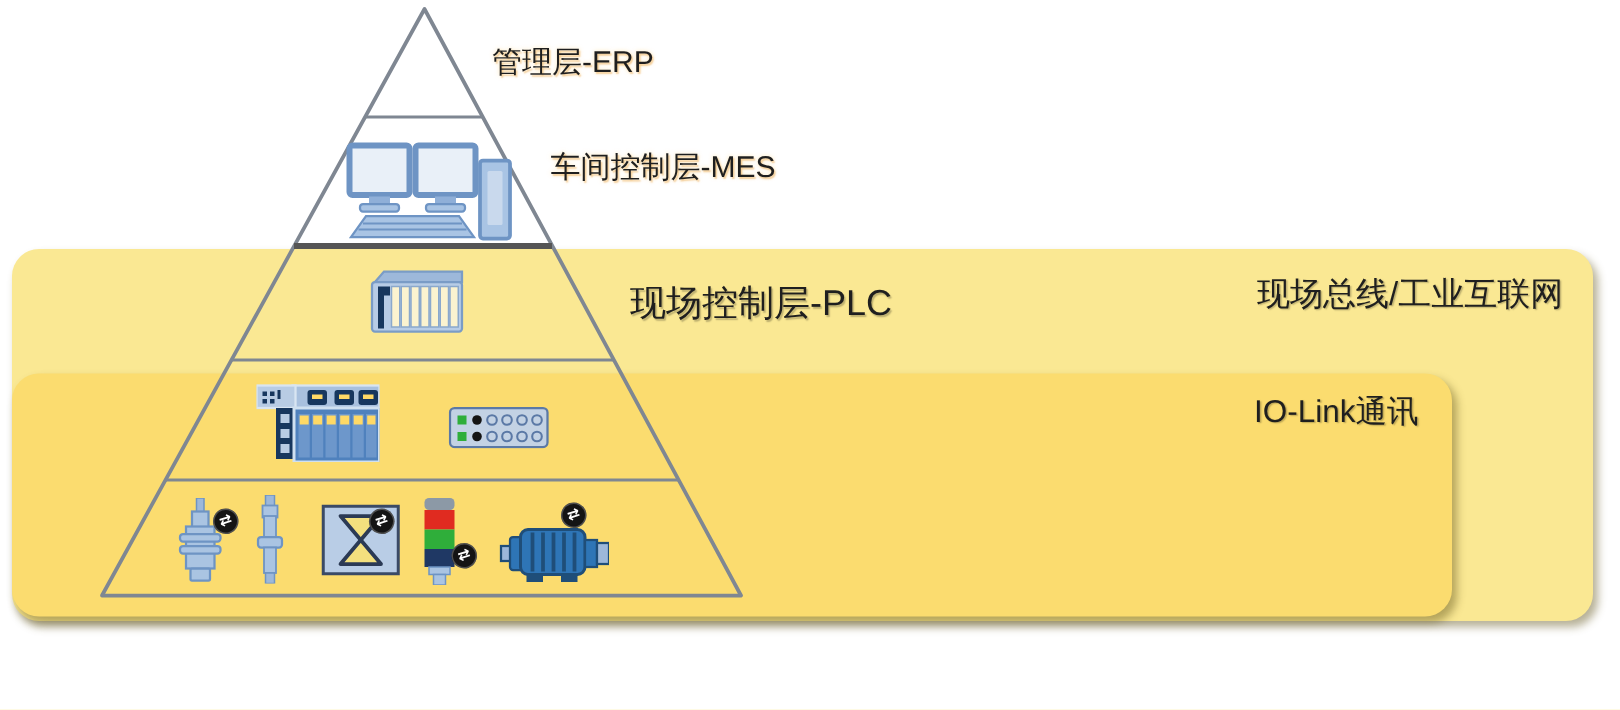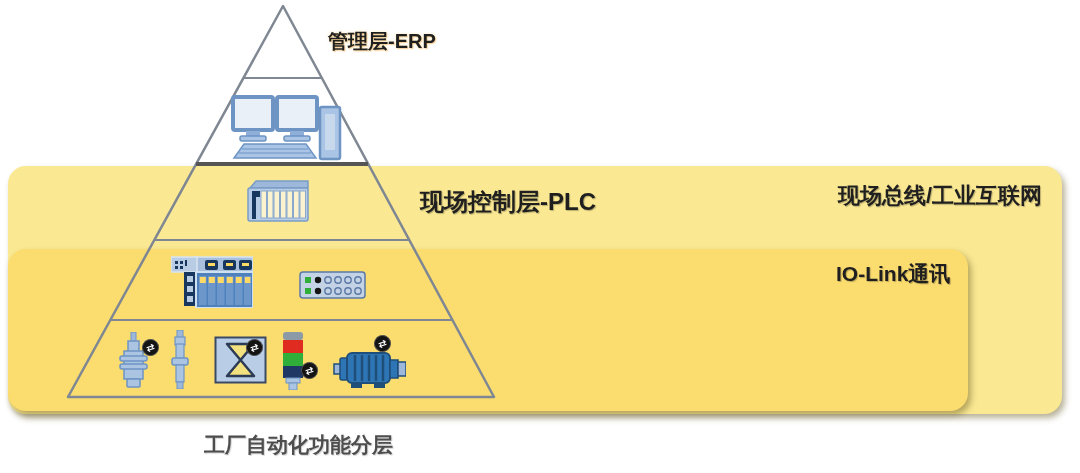--- a/index.html
+++ b/index.html
@@ -3,21 +3,21 @@
 <meta charset="utf-8">
 <style>
   html,body{margin:0;padding:0;}
   body{background:#ffffff;font-family:"Liberation Sans","DejaVu Sans",sans-serif;}
   .canvas{position:relative;width:1080px;height:473px;background:var(--page-bg,#fff);overflow:hidden;}
   .band{position:absolute;border-radius:18px;box-shadow:3px 4px 6px rgba(95,82,25,0.45);}
   .band-outer{left:8px;top:166px;width:1054px;height:248px;background:var(--band-outer,#FAE893);z-index:1;}
   .band-inner{left:8px;top:249px;width:960px;height:162px;background:var(--band-inner,#FBDC6F);z-index:2;}
   .pyr{position:absolute;left:0;top:0;z-index:3;pointer-events:none;}
   .icon{position:absolute;z-index:4;}
-  .lbl{position:absolute;z-index:5;font-weight:bold;color:var(--text-dark,#1f1f1f);white-space:nowrap;
+  .lbl{position:absolute;z-index:5;font-weight:normal;color:var(--text-dark,#1f1f1f);white-space:nowrap;
        text-shadow:1px 1px 1px rgba(233,160,60,0.45),0 0 3px rgba(255,210,110,0.5);}
   .lbl-plain{text-shadow:1px 1px 1px rgba(0,0,0,0.25);}
   .lbl-erp{left:328px;top:28px;font-size:20px;}
   .lbl-mes{left:367px;top:98px;font-size:20px;}
   .lbl-plc{left:420px;top:186px;font-size:24px;}
   .lbl-fieldbus{left:838px;top:181px;font-size:22px;}
   .lbl-io{left:458px;top:265px;font-size:20px;}
   .lbl-iolink{left:836px;top:260px;font-size:21px;}
   .lbl-exec{left:497px;top:346px;font-size:20px;}
   .lbl-caption{left:204px;top:431px;font-size:21px;color:var(--caption-gray,#4d4d4d);
@@ -167,18 +167,18 @@
     <rect x="19" y="35" width="11" height="5" fill="#1F4E79"></rect>
     <rect x="42" y="35" width="11" height="5" fill="#1F4E79"></rect>
   </svg>
 
   <span class="badge" style="left:142px;top:339px">⇄</span>
   <span class="badge" style="left:246px;top:339px">⇄</span>
   <span class="badge" style="left:301px;top:362px">⇄</span>
   <span class="badge" style="left:374px;top:335px">⇄</span>
 
   <span class="lbl lbl-erp">管理层-ERP</span>
+  <span class="lbl lbl-mes">车间控制层-MES</span>
   <span class="lbl lbl-plain lbl-plc">现场控制层-PLC</span>
   <span class="lbl lbl-plain lbl-fieldbus">现场总线/工业互联网</span>
   <span class="lbl lbl-plain lbl-iolink">IO-Link通讯</span>
-  <span class="lbl lbl-caption">工厂自动化功能分层</span>
 
 </div>
 
 </body></html>

